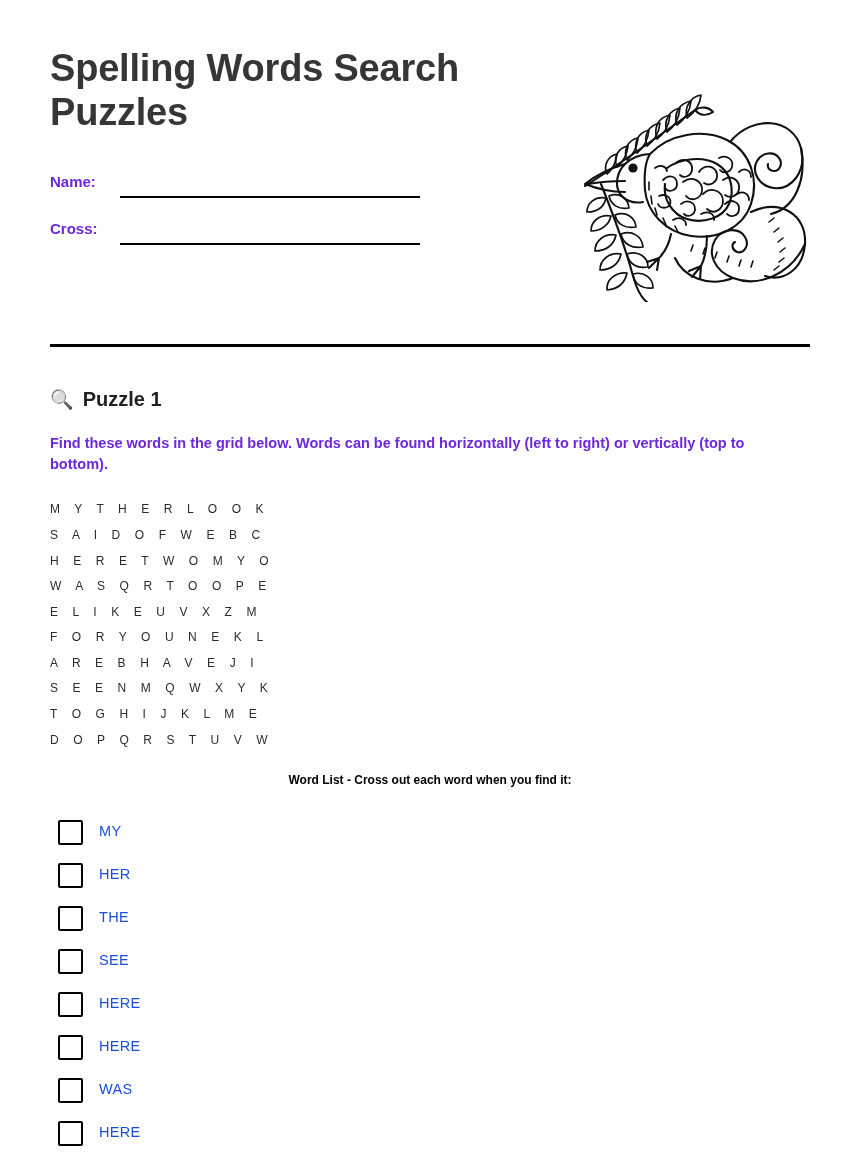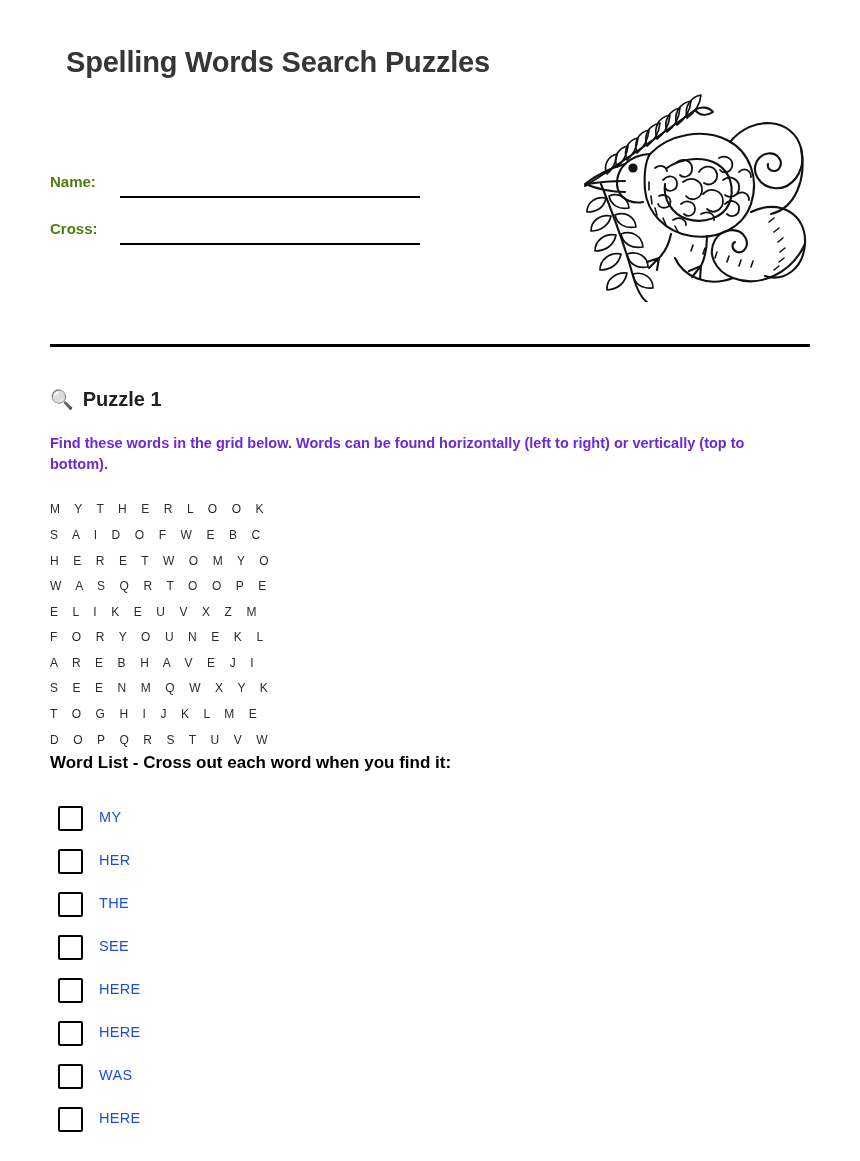--- a/index.html
+++ b/index.html
@@ -28,24 +28,24 @@
   
   .header {
     position: absolute;
     left: 50px;
     top: 46px;
     width: 760px;
     height: 250px;
   }
   .title {
     position: absolute;
-    left: 16px;
+    left: 0;
     top: 0;
     width: 470px;
-    font-size: 29px;
+    font-size: 38px;
     font-weight: bold;
     line-height: 1.17;
     color: #363636;
     letter-spacing: -0.2px;
   }
   .fields {
     position: absolute;
     left: 0;
     top: 116px;
     width: 380px;
@@ -53,21 +53,21 @@
   .field-row {
     position: relative;
     height: 47px;
   }
   .field-label {
     position: absolute;
     left: 0;
     top: 11px;
     font-size: 15px;
     font-weight: bold;
-    color: #4d7c0f;
+    color: #6d28d9;
   }
   .field-line {
     position: absolute;
     left: 70px;
     top: 34px;
     width: 300px;
     height: 0;
     border-bottom: 2px solid #000;
   }
 
@@ -130,23 +130,25 @@
     font-size: 12px;
     line-height: 25.6px;
     color: #2b2b2b;
     letter-spacing: 5.6px;
     white-space: pre;
     font-weight: normal;
   }
 
   
   .wordlist-heading {
-    font-size: 17px;
+    margin-top: 20px;
+    font-size: 12px;
     font-weight: bold;
     color: #000;
+    text-align: center;
   }
   .wordlist {
     margin-top: 33px;
   }
   .word-item {
     position: relative;
     height: 43px;
   }
   .word-checkbox {
     position: absolute;

